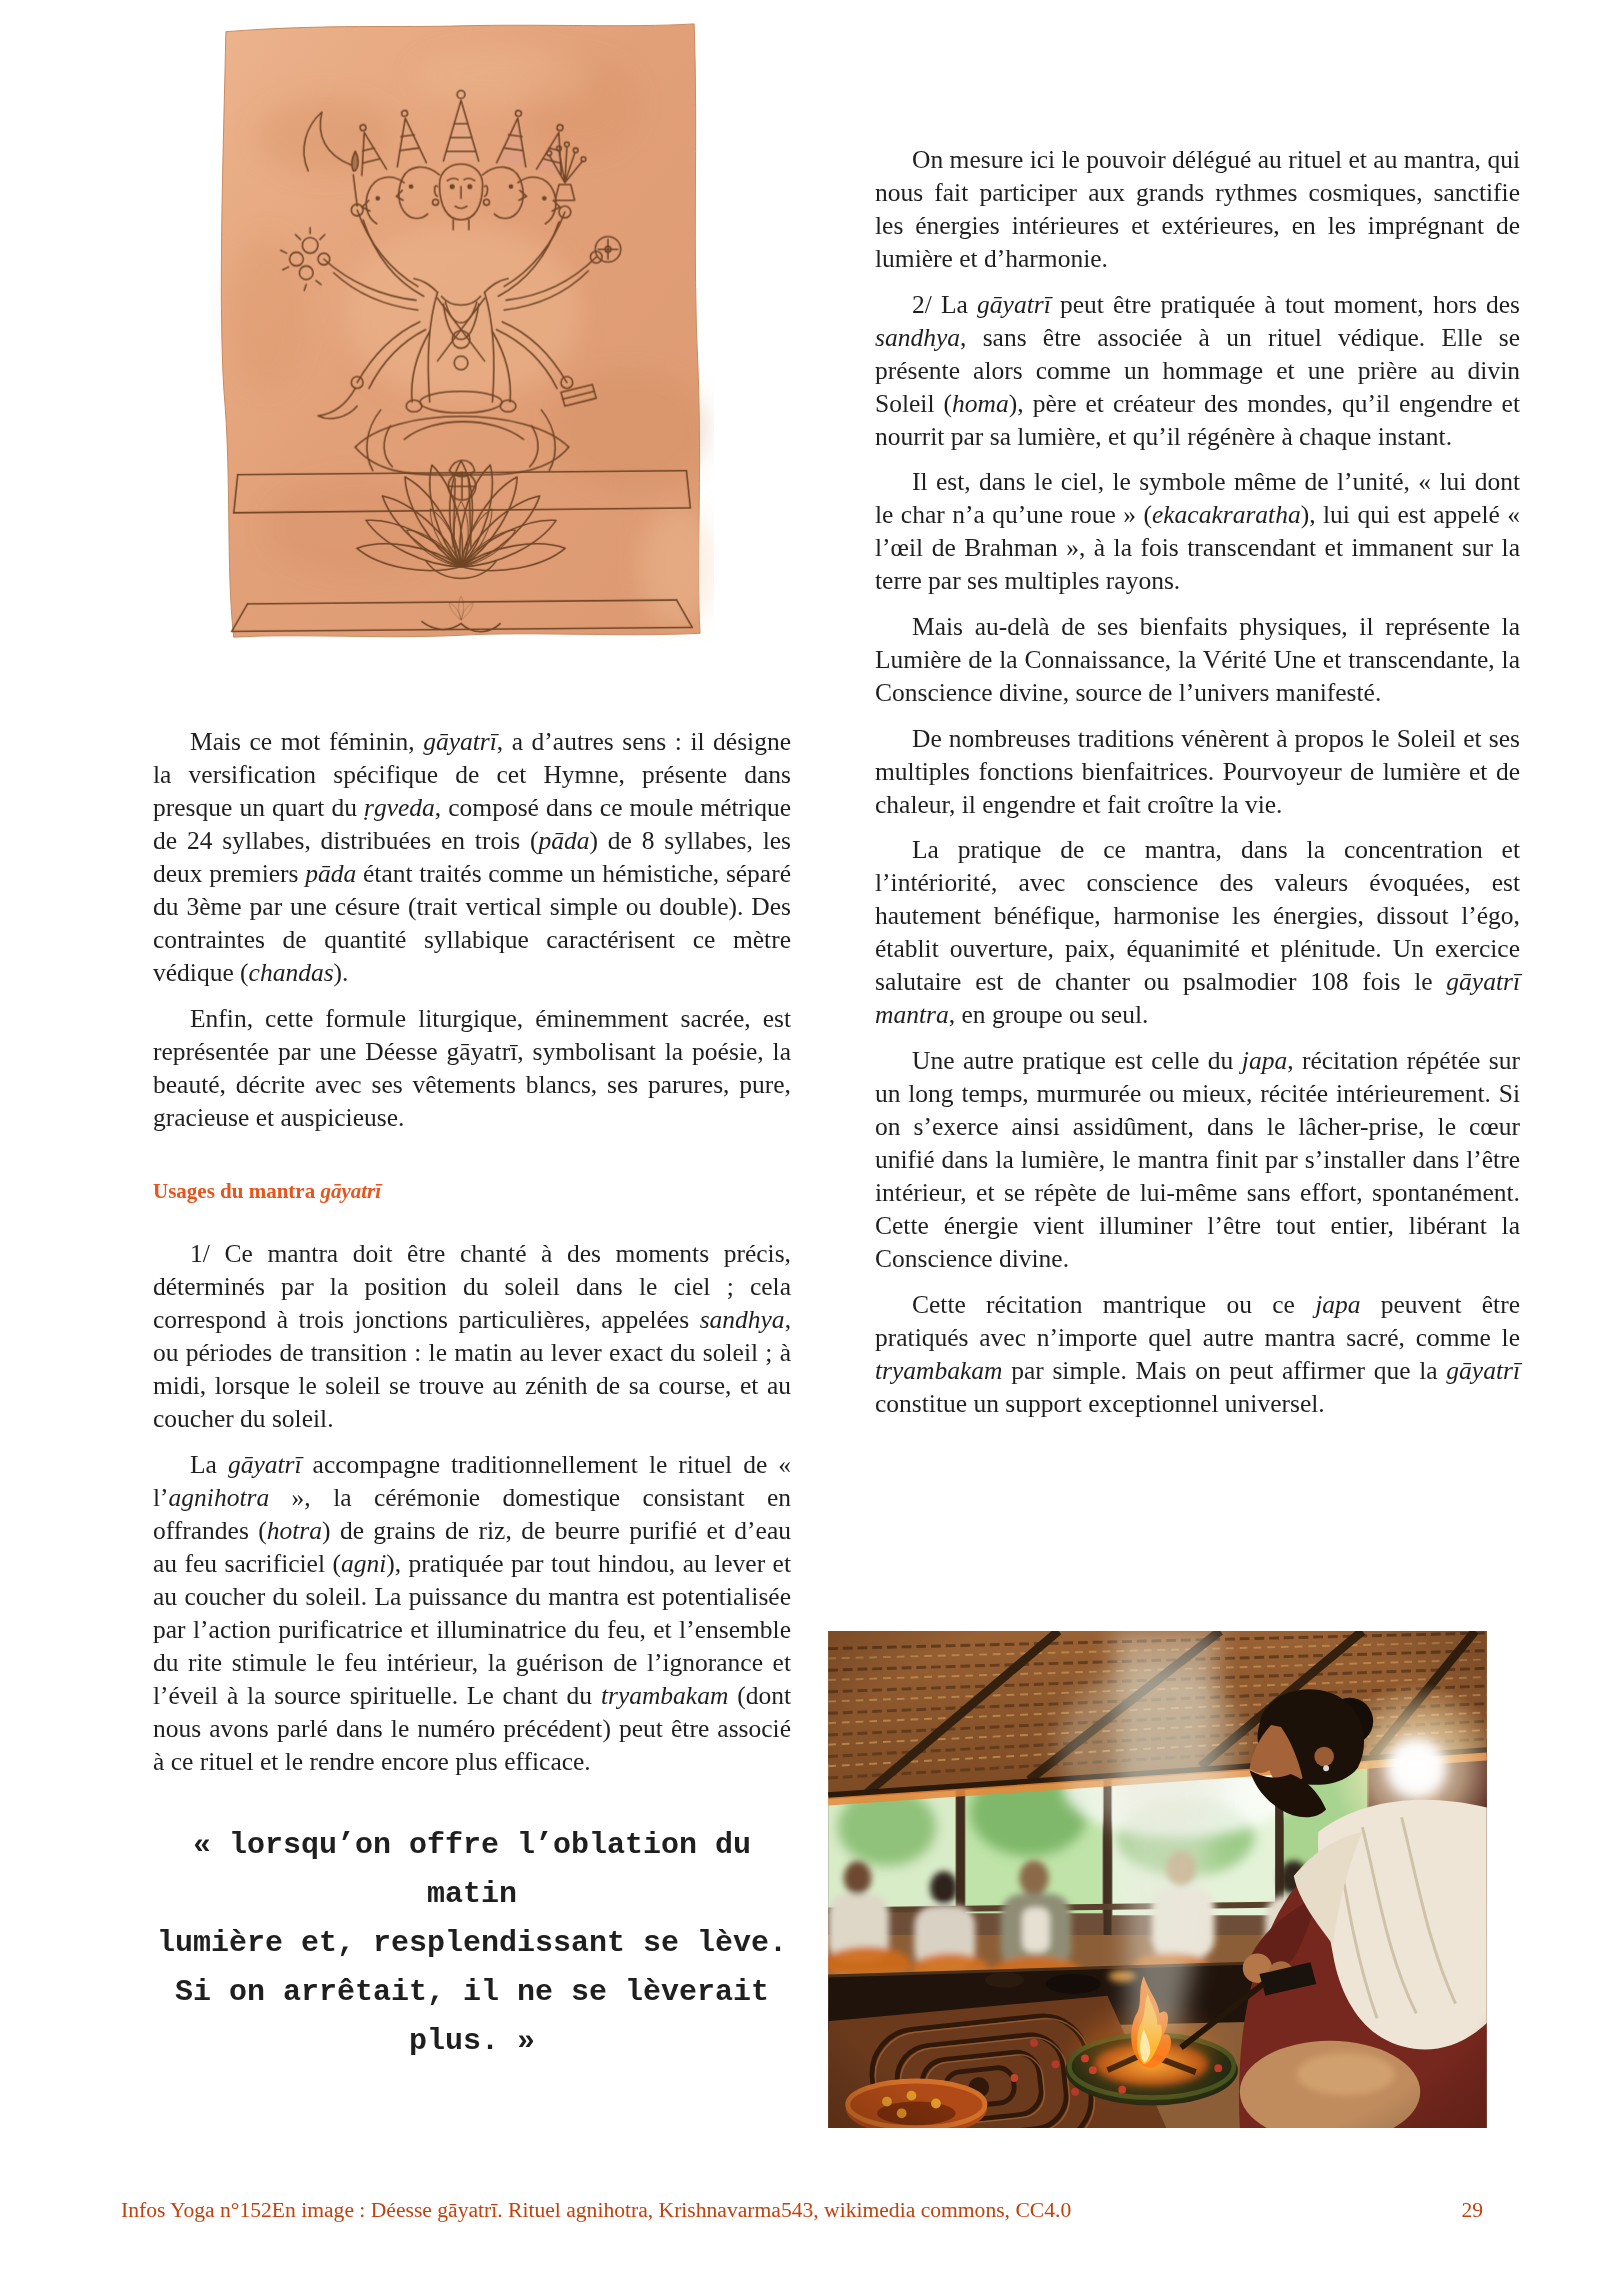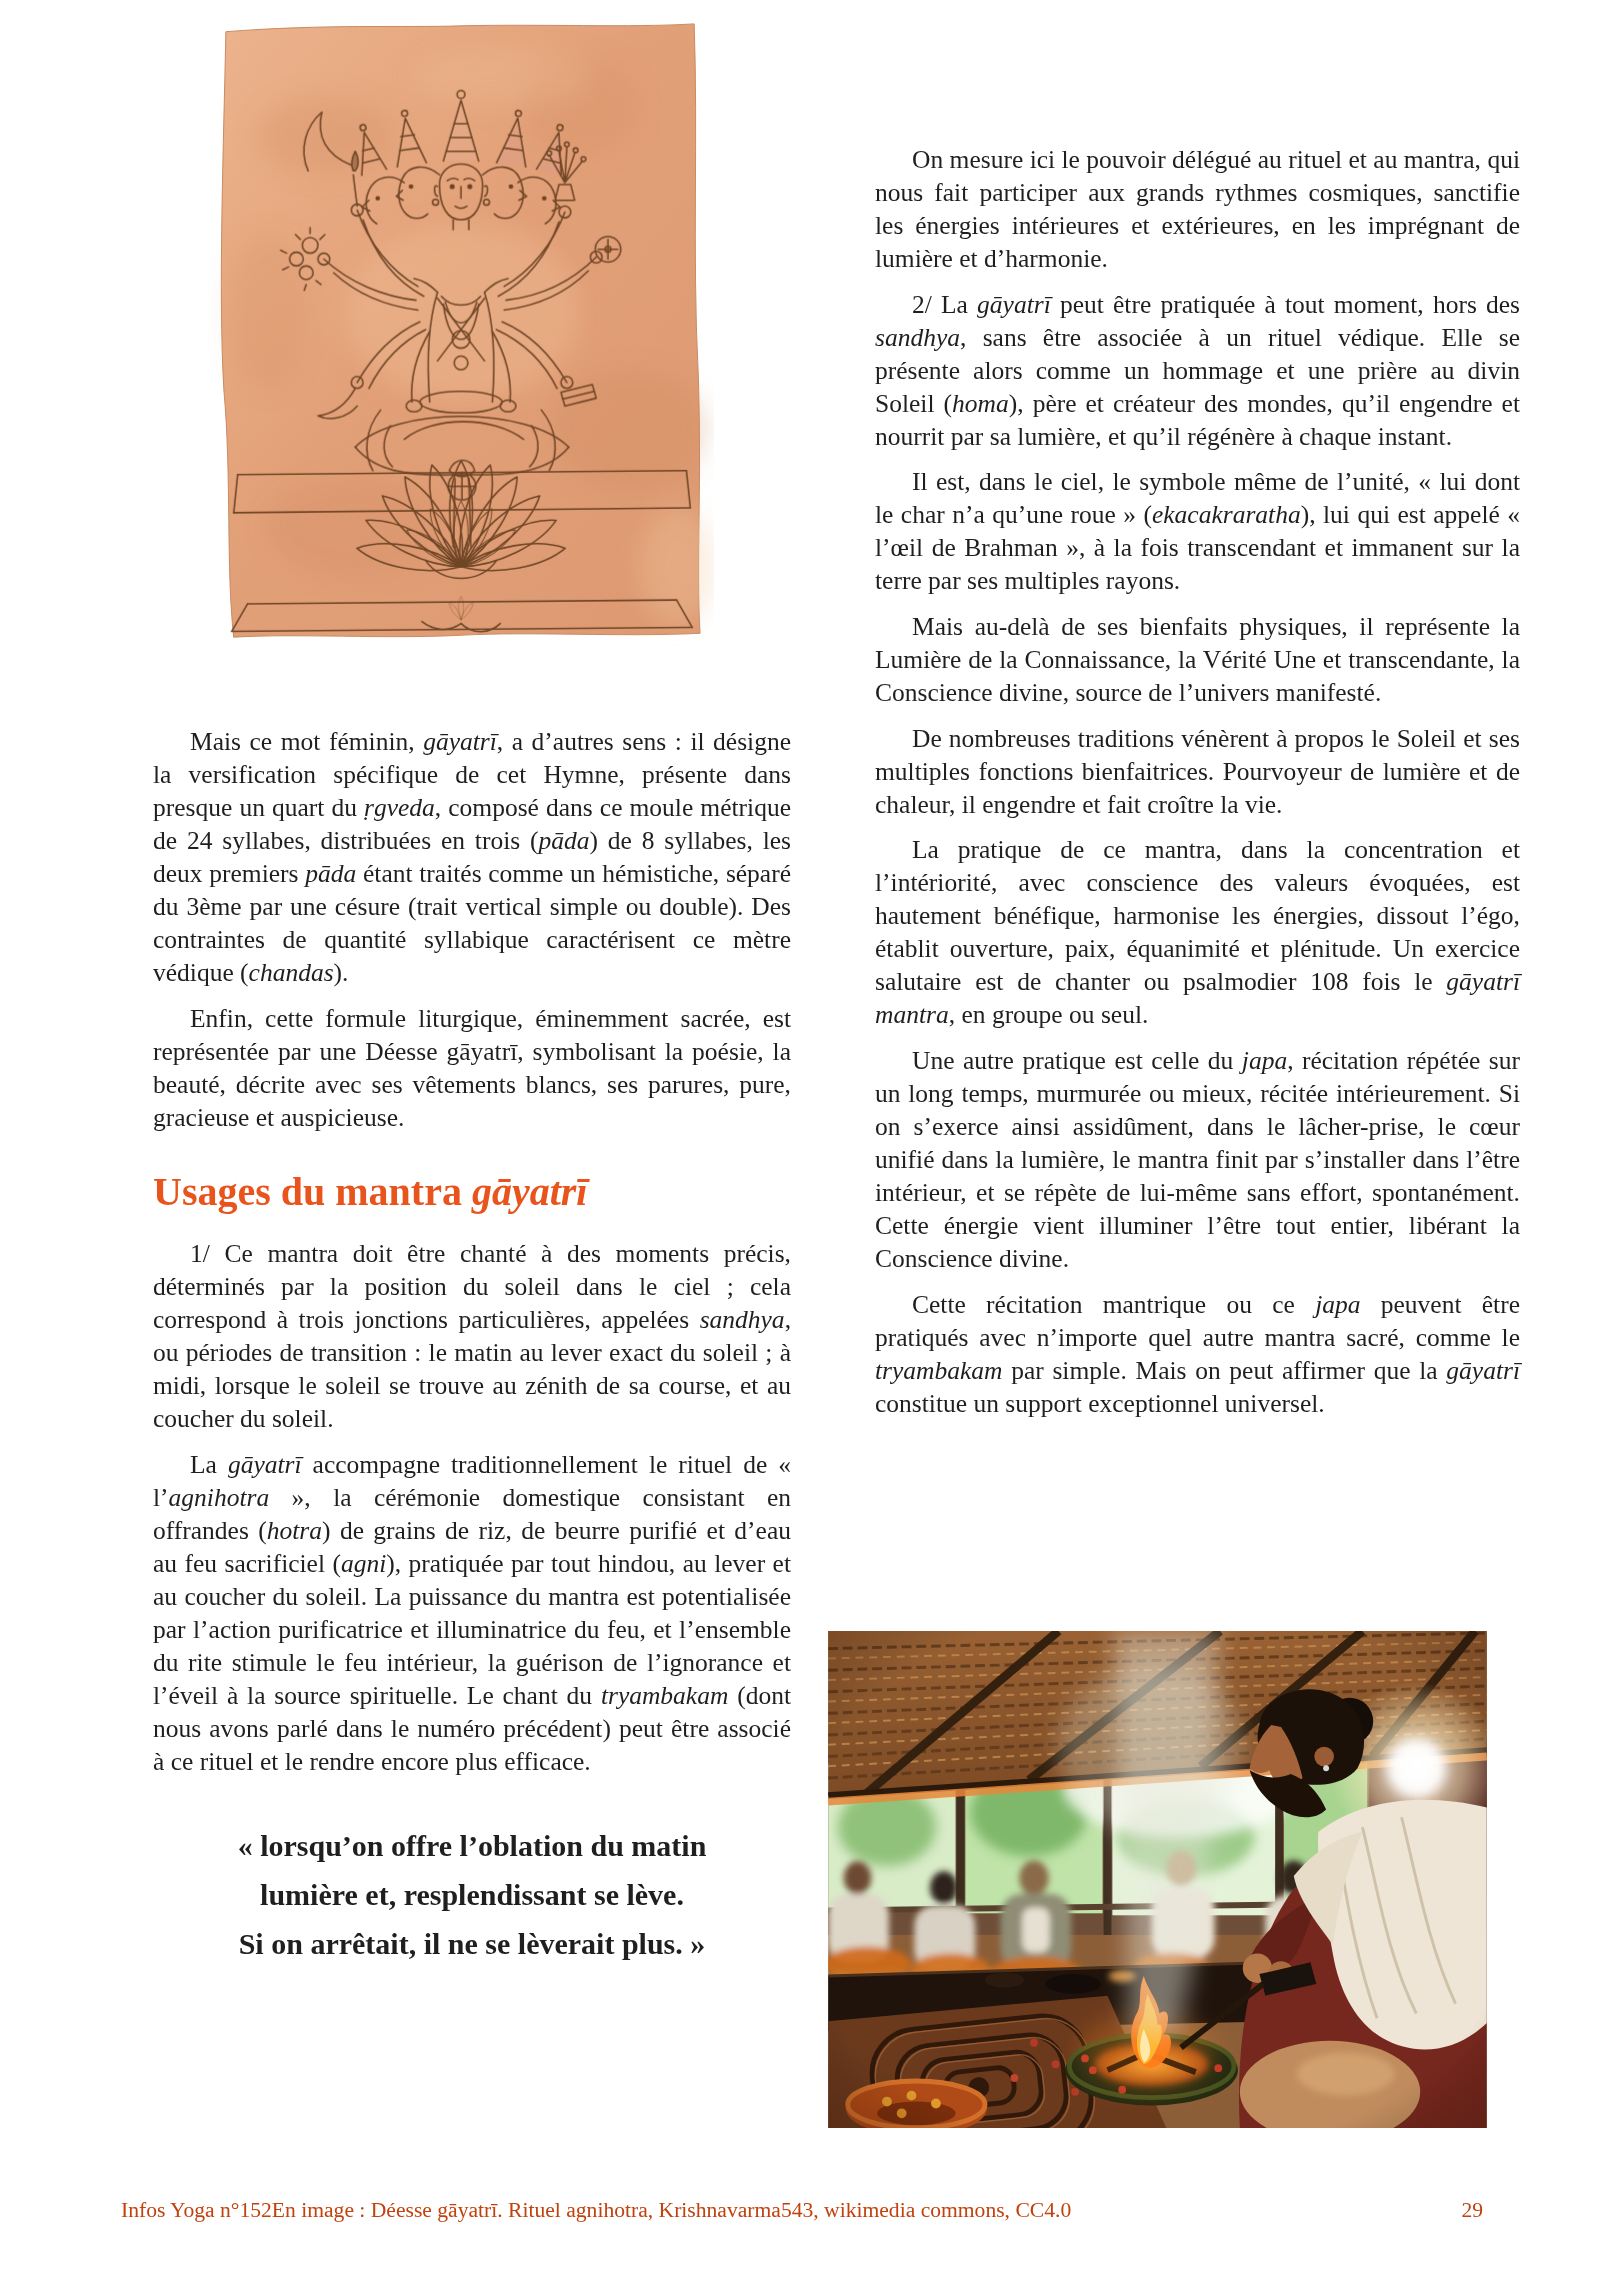--- a/index.html
+++ b/index.html
@@ -11,28 +11,28 @@
     color:#1f1f1f;
     overflow:hidden;
   }
   .art-wrap{position:absolute;left:208px;top:17.6px;width:506px;height:629px;}
   .col{position:absolute;text-align:justify;font-size:25.5px;line-height:33px;}
   .col-left{left:153px;top:725px;width:638px;}
   .col-right{left:835px;top:143px;width:645px;margin-left:40px;}
   .col p{margin:0 0 12.7px 0;text-indent:37px;}
   .it{font-style:italic;}
   h2.section{
-    font-size:40px;line-height:37px;font-weight:bold;
+    font-size:21px;line-height:37px;font-weight:bold;
     color:#e8541c;margin:39px 0 27.4px 0;text-indent:0;text-align:left;
   }
   .pullquote{
     margin-top:43px;text-align:center;font-weight:bold;
     font-size:30px;line-height:49px;text-indent:0;
   }
-  .pullquote .line{display:block;}
+  .pullquote .line{display:block;font-family:Liberation Mono, monospace;}
   .photo-wrap{position:absolute;left:828px;top:1631px;width:659px;height:497px;}
   .footer{
     position:absolute;left:121px;top:2197px;width:1362px;
     font-size:21.6px;line-height:27.4px;color:#c2410c;
     display:flex;align-items:baseline;
   }
   .footer .mag{white-space:nowrap;}
   .footer .caption{white-space:nowrap;text-align:center;}
   .footer .pageno{margin-left:auto;}
   svg{display:block;}

